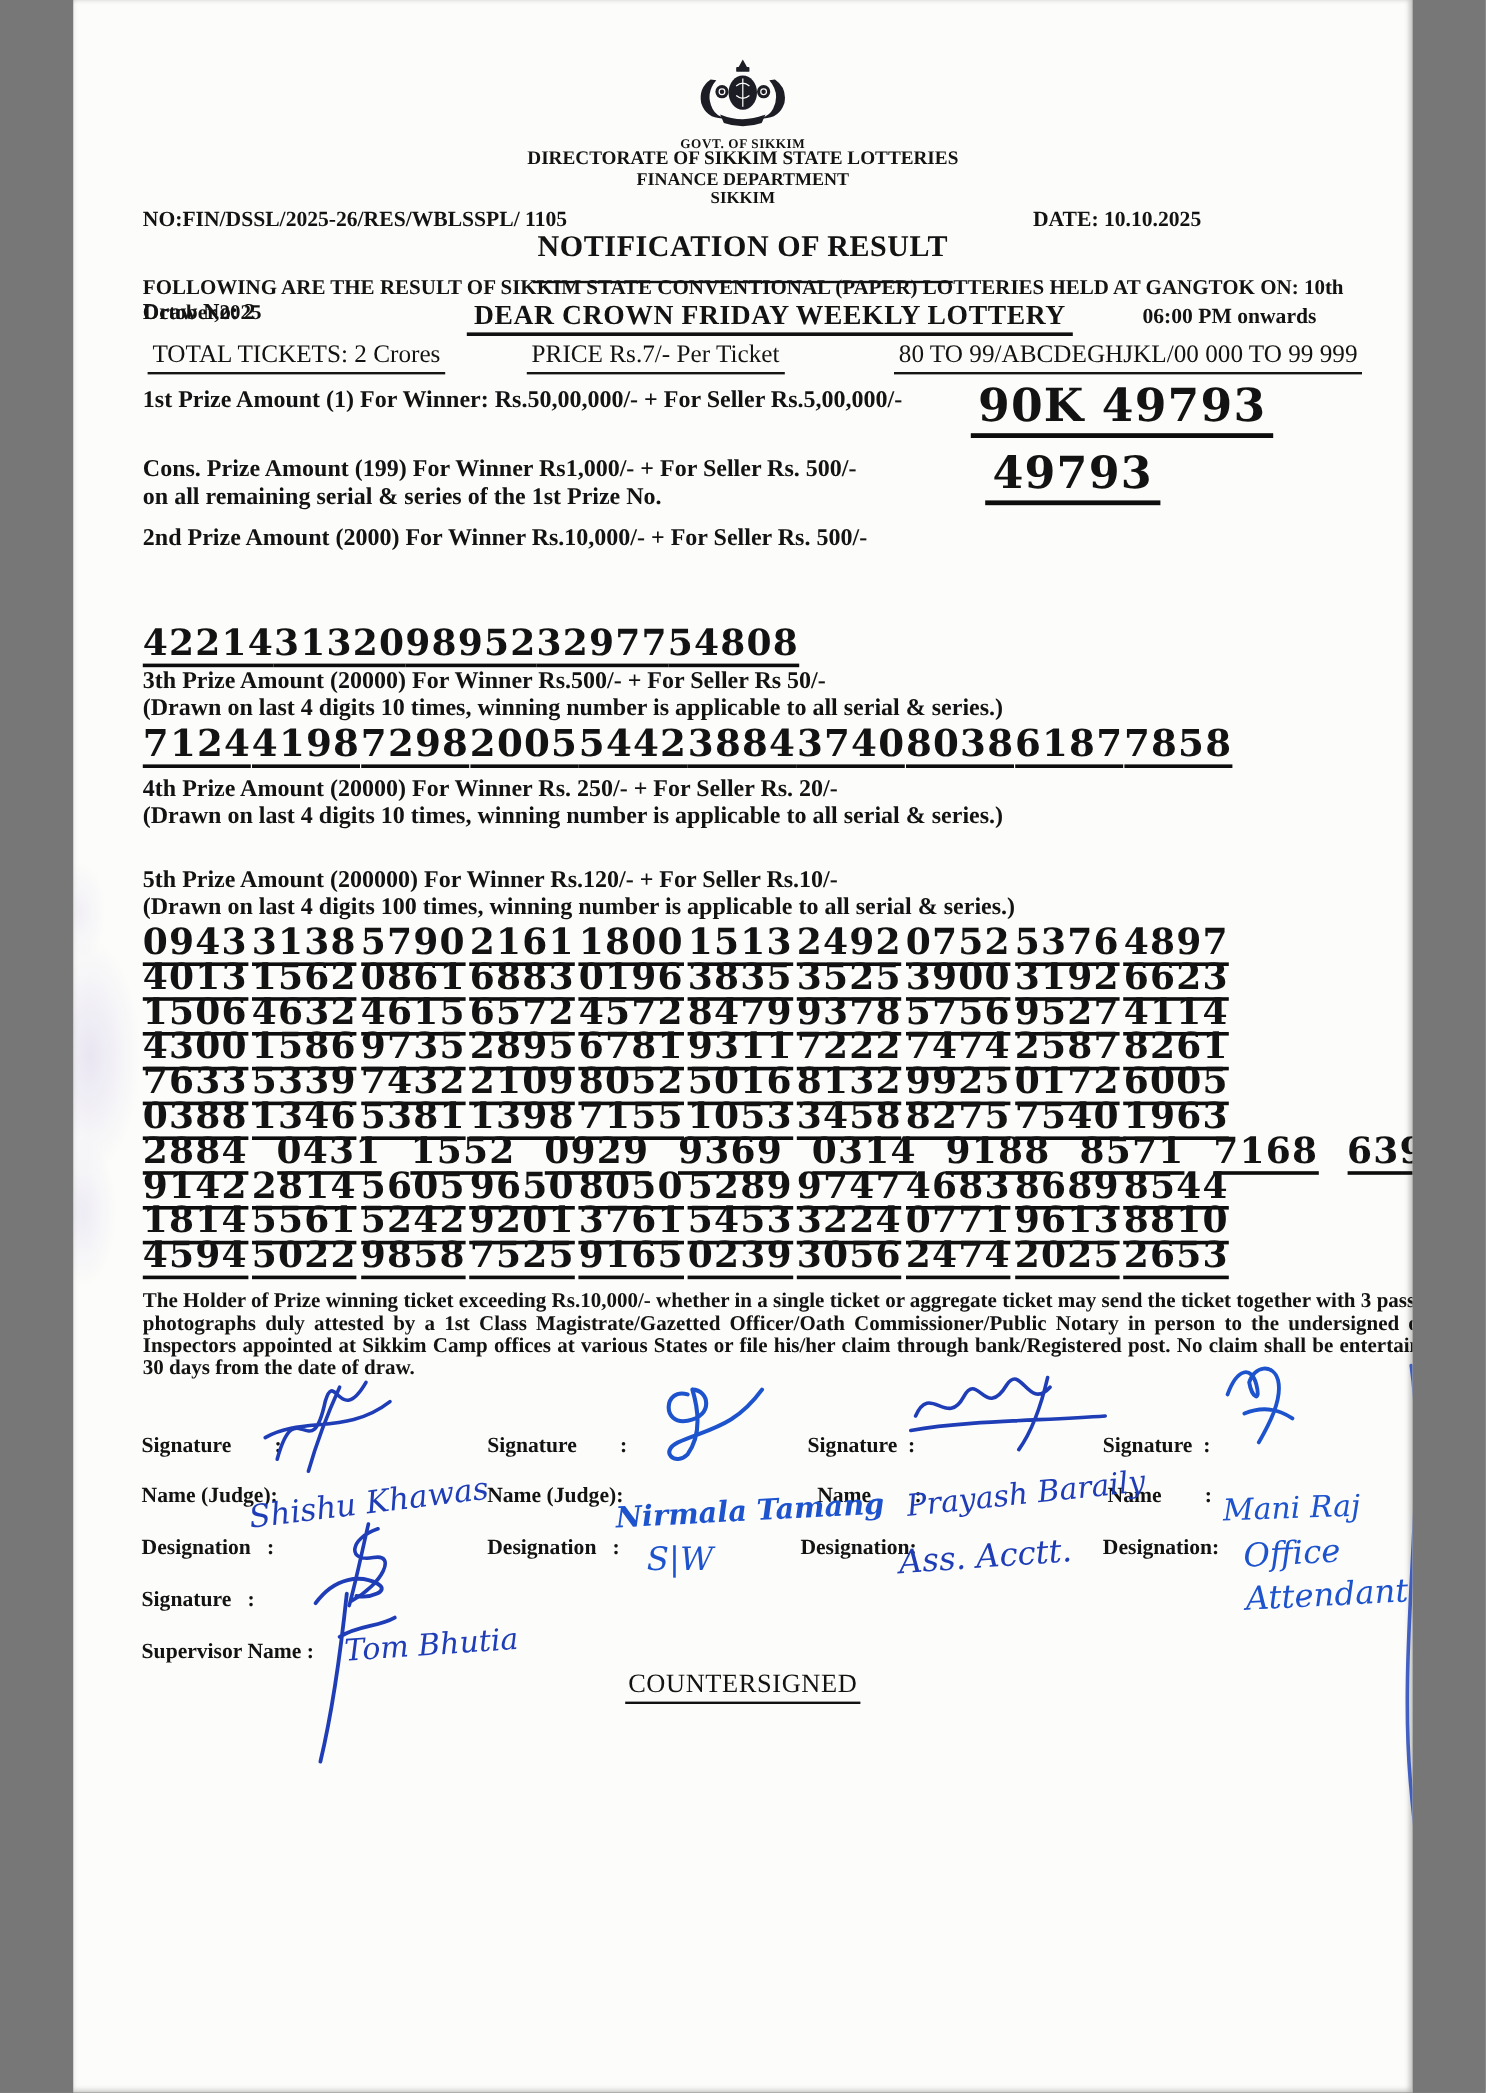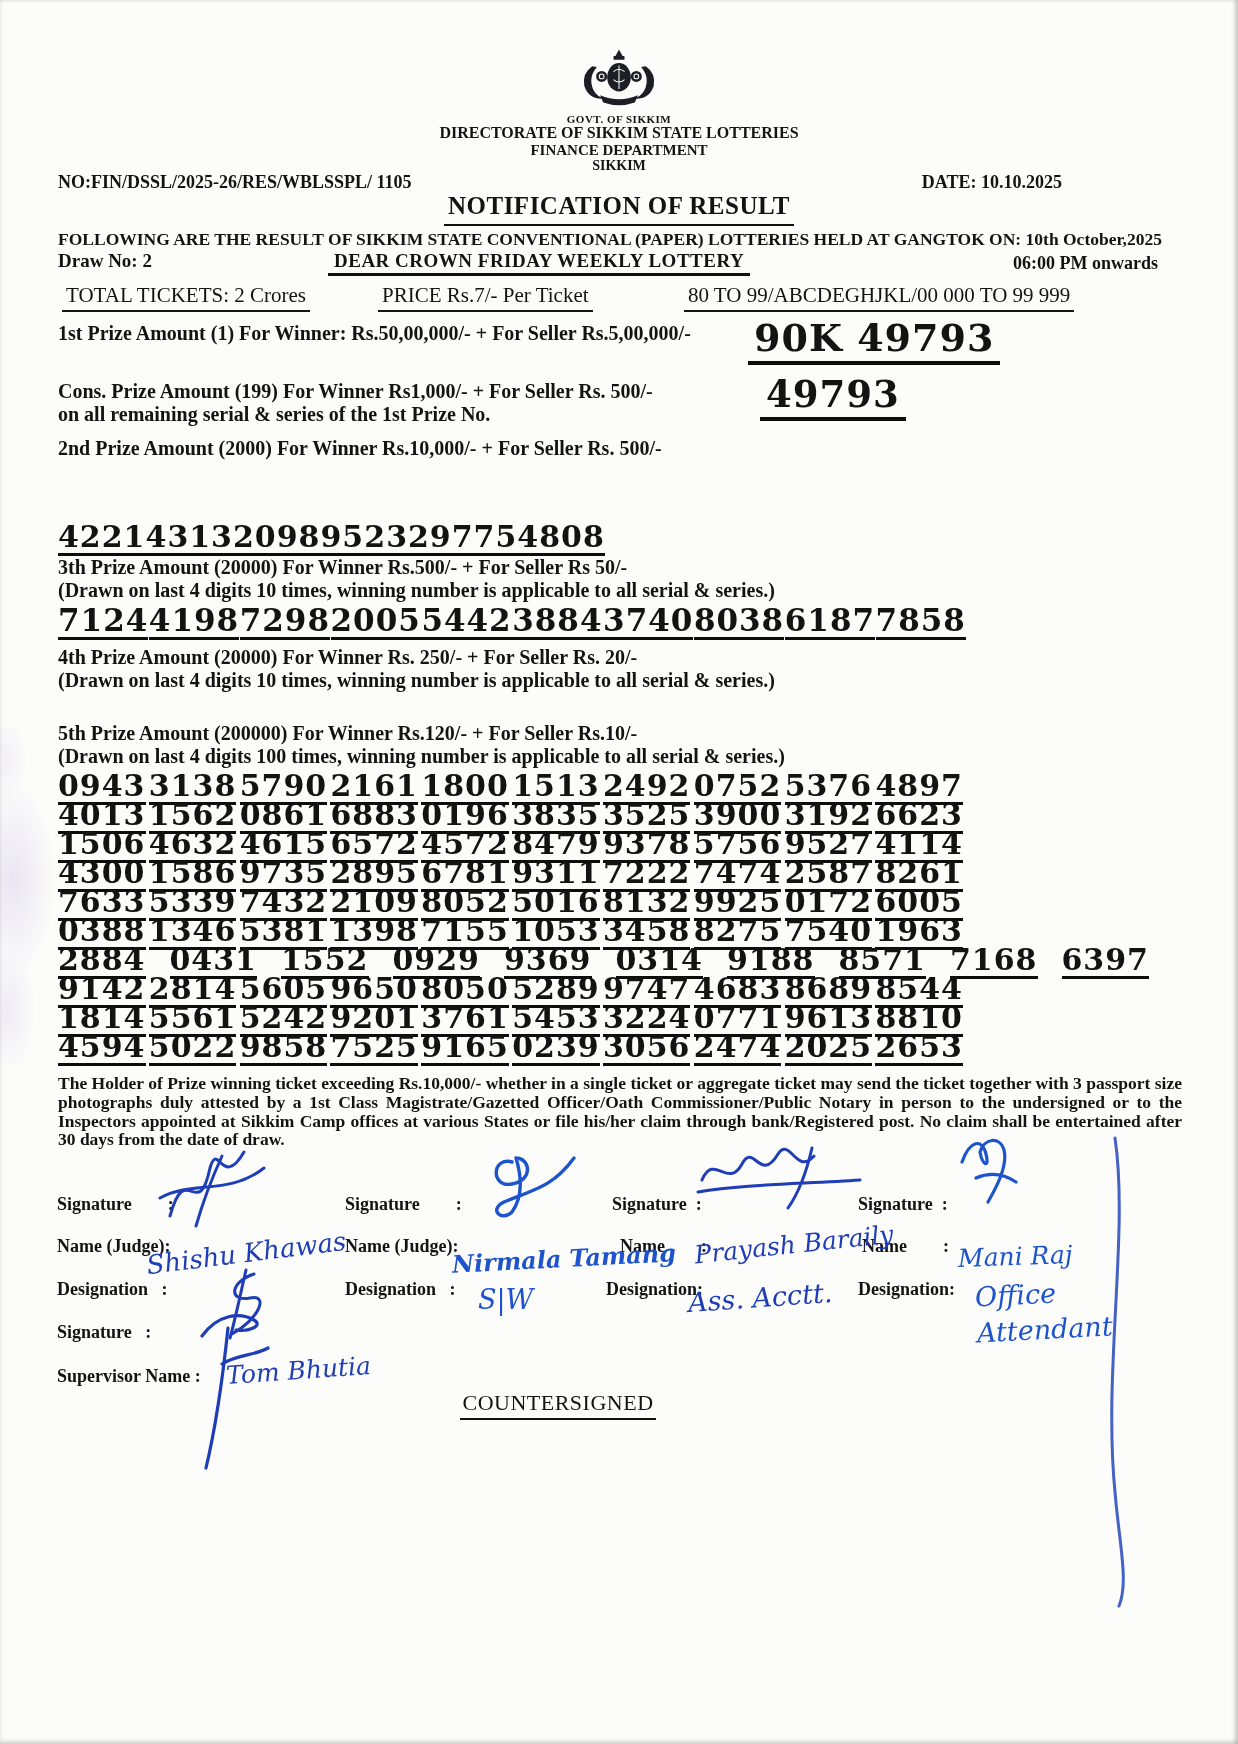--- a/index.html
+++ b/index.html
@@ -1,18 +1,18 @@
 <!DOCTYPE html>
 <html><head>
 <meta charset="utf-8">
 <style>
   html,body{margin:0;padding:0;background:#777;}
   .page{
     position:relative;
-    width:1238px;height:1744px;
+    width:1116px;height:1744px;
     margin:0 auto;
     background:#fcfcfa;
     font-family:"Liberation Serif", serif;
     color:#131313;
     overflow:hidden;
     box-shadow:inset -3px 0 4px rgba(0,0,0,.18), inset 0 -3px 4px rgba(0,0,0,.12);
     background-image:
       radial-gradient(60px 140px at 14px 880px, rgba(165,150,215,.22), transparent 70%),
       radial-gradient(40px 90px at 8px 1010px, rgba(165,150,215,.16), transparent 70%),
       radial-gradient(30px 60px at 6px 760px, rgba(165,150,215,.12), transparent 70%);
@@ -21,25 +21,25 @@
 
   
   .emblem-wrap{top:48px;left:0;width:100%;text-align:center;}
   .emblem-caption{font-size:11px;font-weight:bold;letter-spacing:.5px;margin-top:1px;}
   .org{left:0;width:100%;text-align:center;font-weight:bold;}
   .org1{top:124px;font-size:16px;}
   .org2{top:142px;font-size:15px;}
   .org3{top:158px;font-size:14px;}
   .ref-row{top:172px;left:58px;right:176px;display:flex;justify-content:space-between;font-size:18px;font-weight:bold;}
   .doc-title{top:192px;left:0;width:100%;text-align:center;}
-  .doc-title span{font-size:25px;font-weight:bold;letter-spacing:.5px;border-bottom:2.5px solid #111;padding:0 4px 5px;}
+  .doc-title span{font-size:25px;font-weight:bold;letter-spacing:.5px;border-bottom:2.5px solid #111;padding:0 4px 15px;}
   .subtitle{top:229px;left:58px;font-size:17.5px;font-weight:bold;}
   .draw-row{top:250px;left:58px;right:80px;display:flex;align-items:flex-start;}
   .draw-no{font-size:19px;font-weight:bold;width:270px;}
-  .lottery-name{font-size:19px;font-weight:bold;letter-spacing:.5px;border-bottom:3px solid #111;padding:0 6px 1px;}
+  .lottery-name{font-size:23px;font-weight:bold;letter-spacing:.5px;border-bottom:3px solid #111;padding:0 6px 1px;}
   .draw-time{font-size:18px;font-weight:bold;margin-left:auto;padding-top:3px;}
   .tickets-row{top:283px;left:62px;font-size:21px;}
   .tickets-row .seg{position:absolute;white-space:nowrap;border-bottom:2px solid #151515;padding:0 4px 2px;}
   .seg-tickets{left:0;}
   .seg-price{left:316px;}
   .seg-series{left:622px;}
 
   
   .plabel{left:58px;font-size:20px;font-weight:bold;line-height:23px;}
   .bignum{font-family:"DejaVu Serif", serif;font-weight:bold;letter-spacing:1px;

